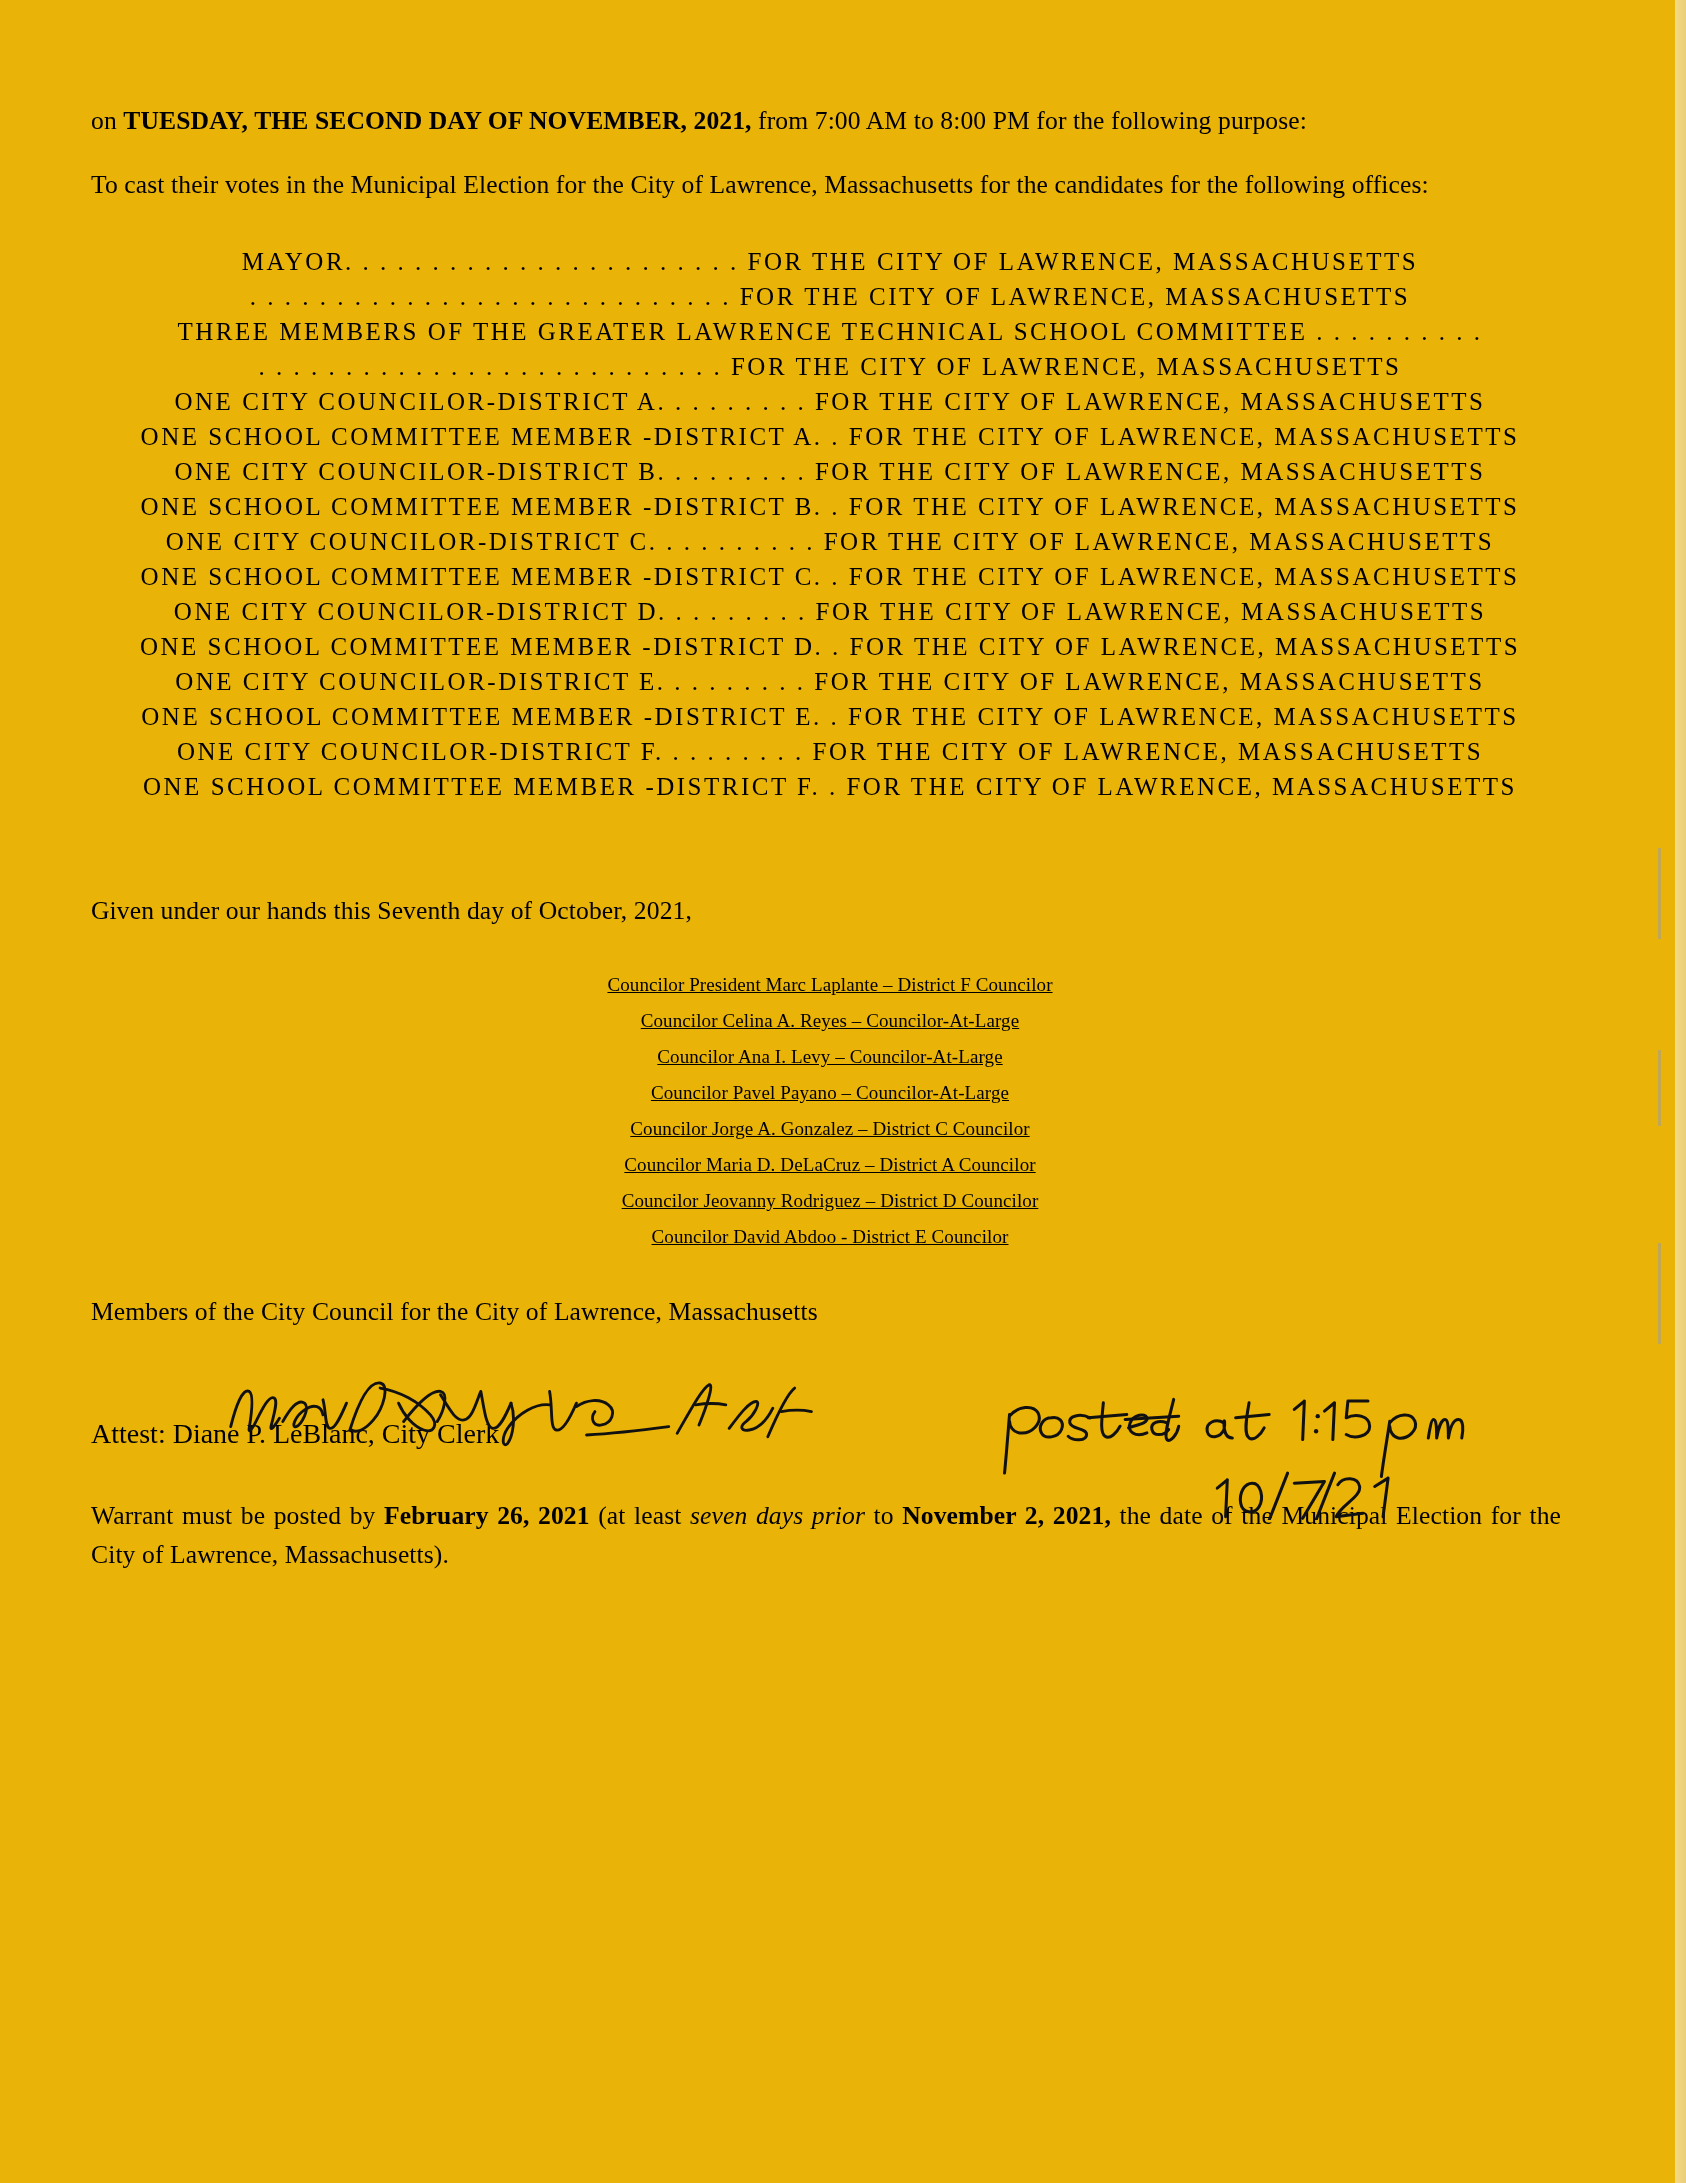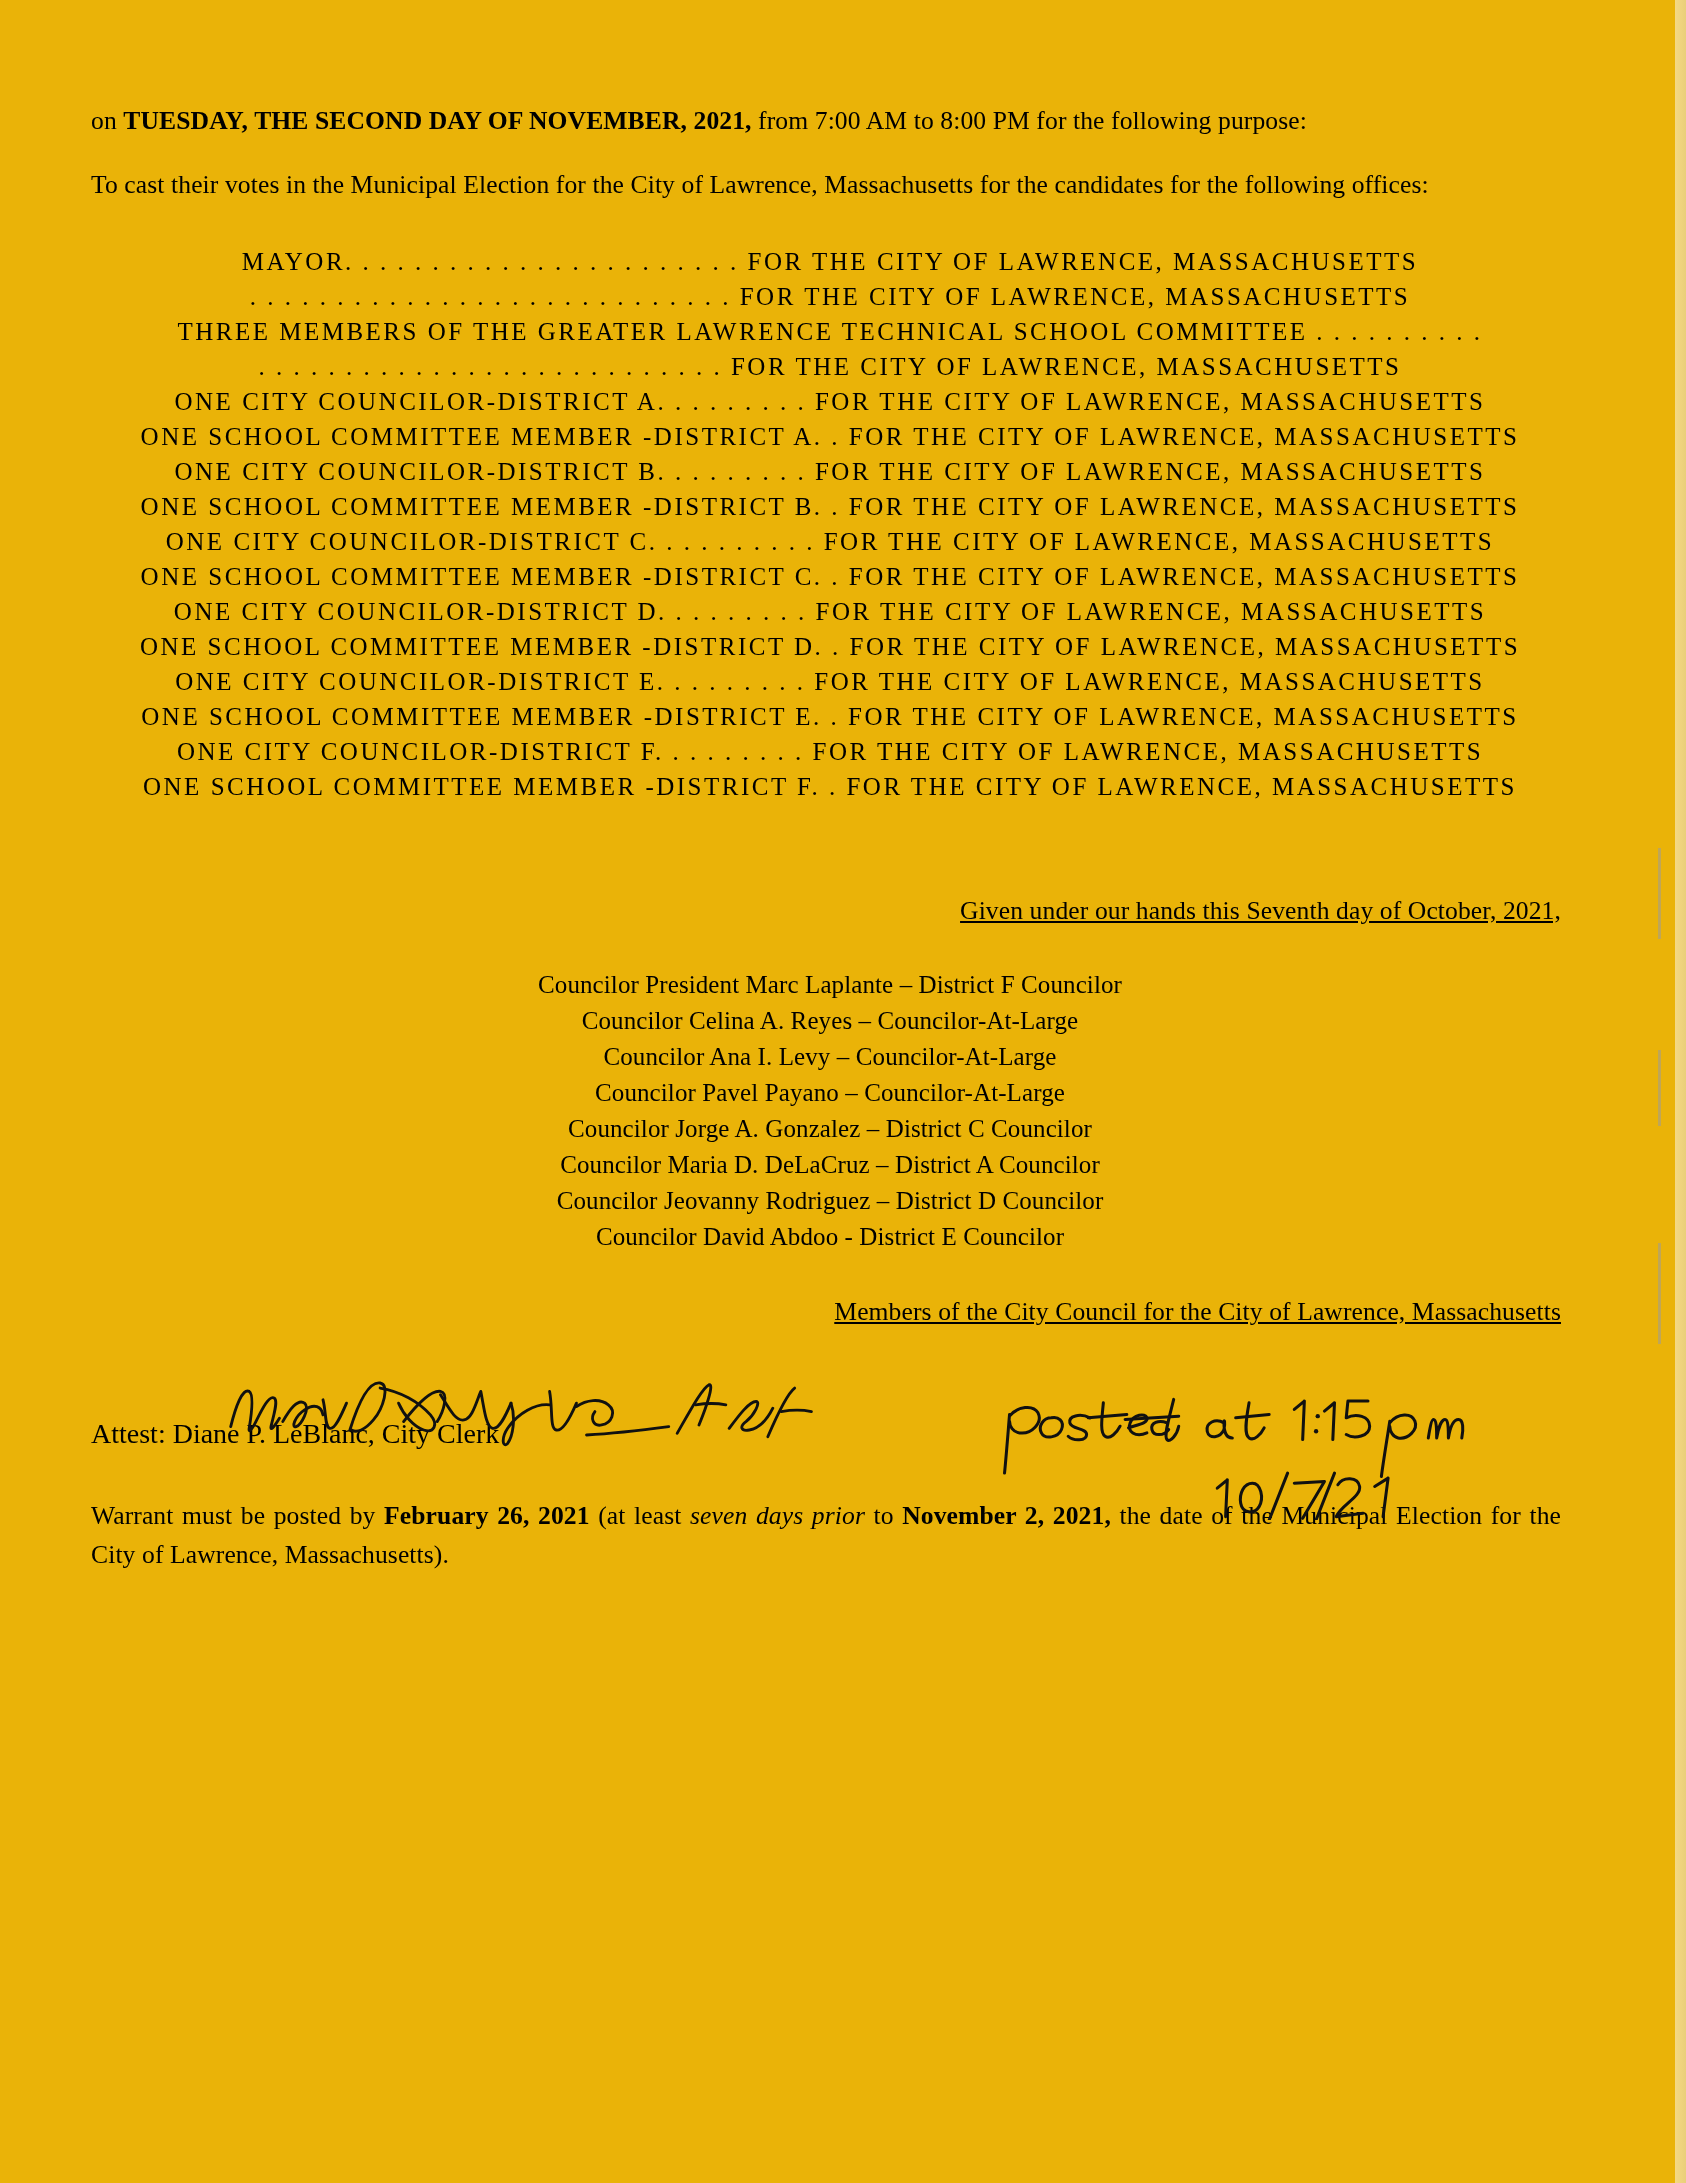--- a/index.html
+++ b/index.html
@@ -47,21 +47,21 @@
     line-height: 39px;
     letter-spacing: 0.1px;
     text-align: center;
   }
   .para {
     margin-bottom: 25px;
     text-align: justify;
     text-justify: inter-word;
     width: 1470px;
   }
-  .para.nojust { text-align: right; text-decoration: underline; }
+  .para.nojust { text-align: left; }
   b, .b { font-weight: bold; }
   i, .i { font-style: italic; }
 
   .offices {
     margin-top: 40px;
     margin-bottom: 0;
   }
   .offices .line {
     white-space: nowrap;
     font-size: 25px;
@@ -71,22 +71,23 @@
     letter-spacing: 2.5px;
   }
 
   .given {
     margin-top: 87px;
   }
   .signers {
     margin-top: 37px;
   }
   .signers .line {
-    font-size: 25px;
+    font-size: 19px;
     line-height: 36px;
+    text-decoration: underline;
   }
   .members {
     margin-top: 37px;
   }
   .attest-block {
     position: relative;
     height: 101px;
     margin-top: 3.4px;
   }
   .attest-label {

